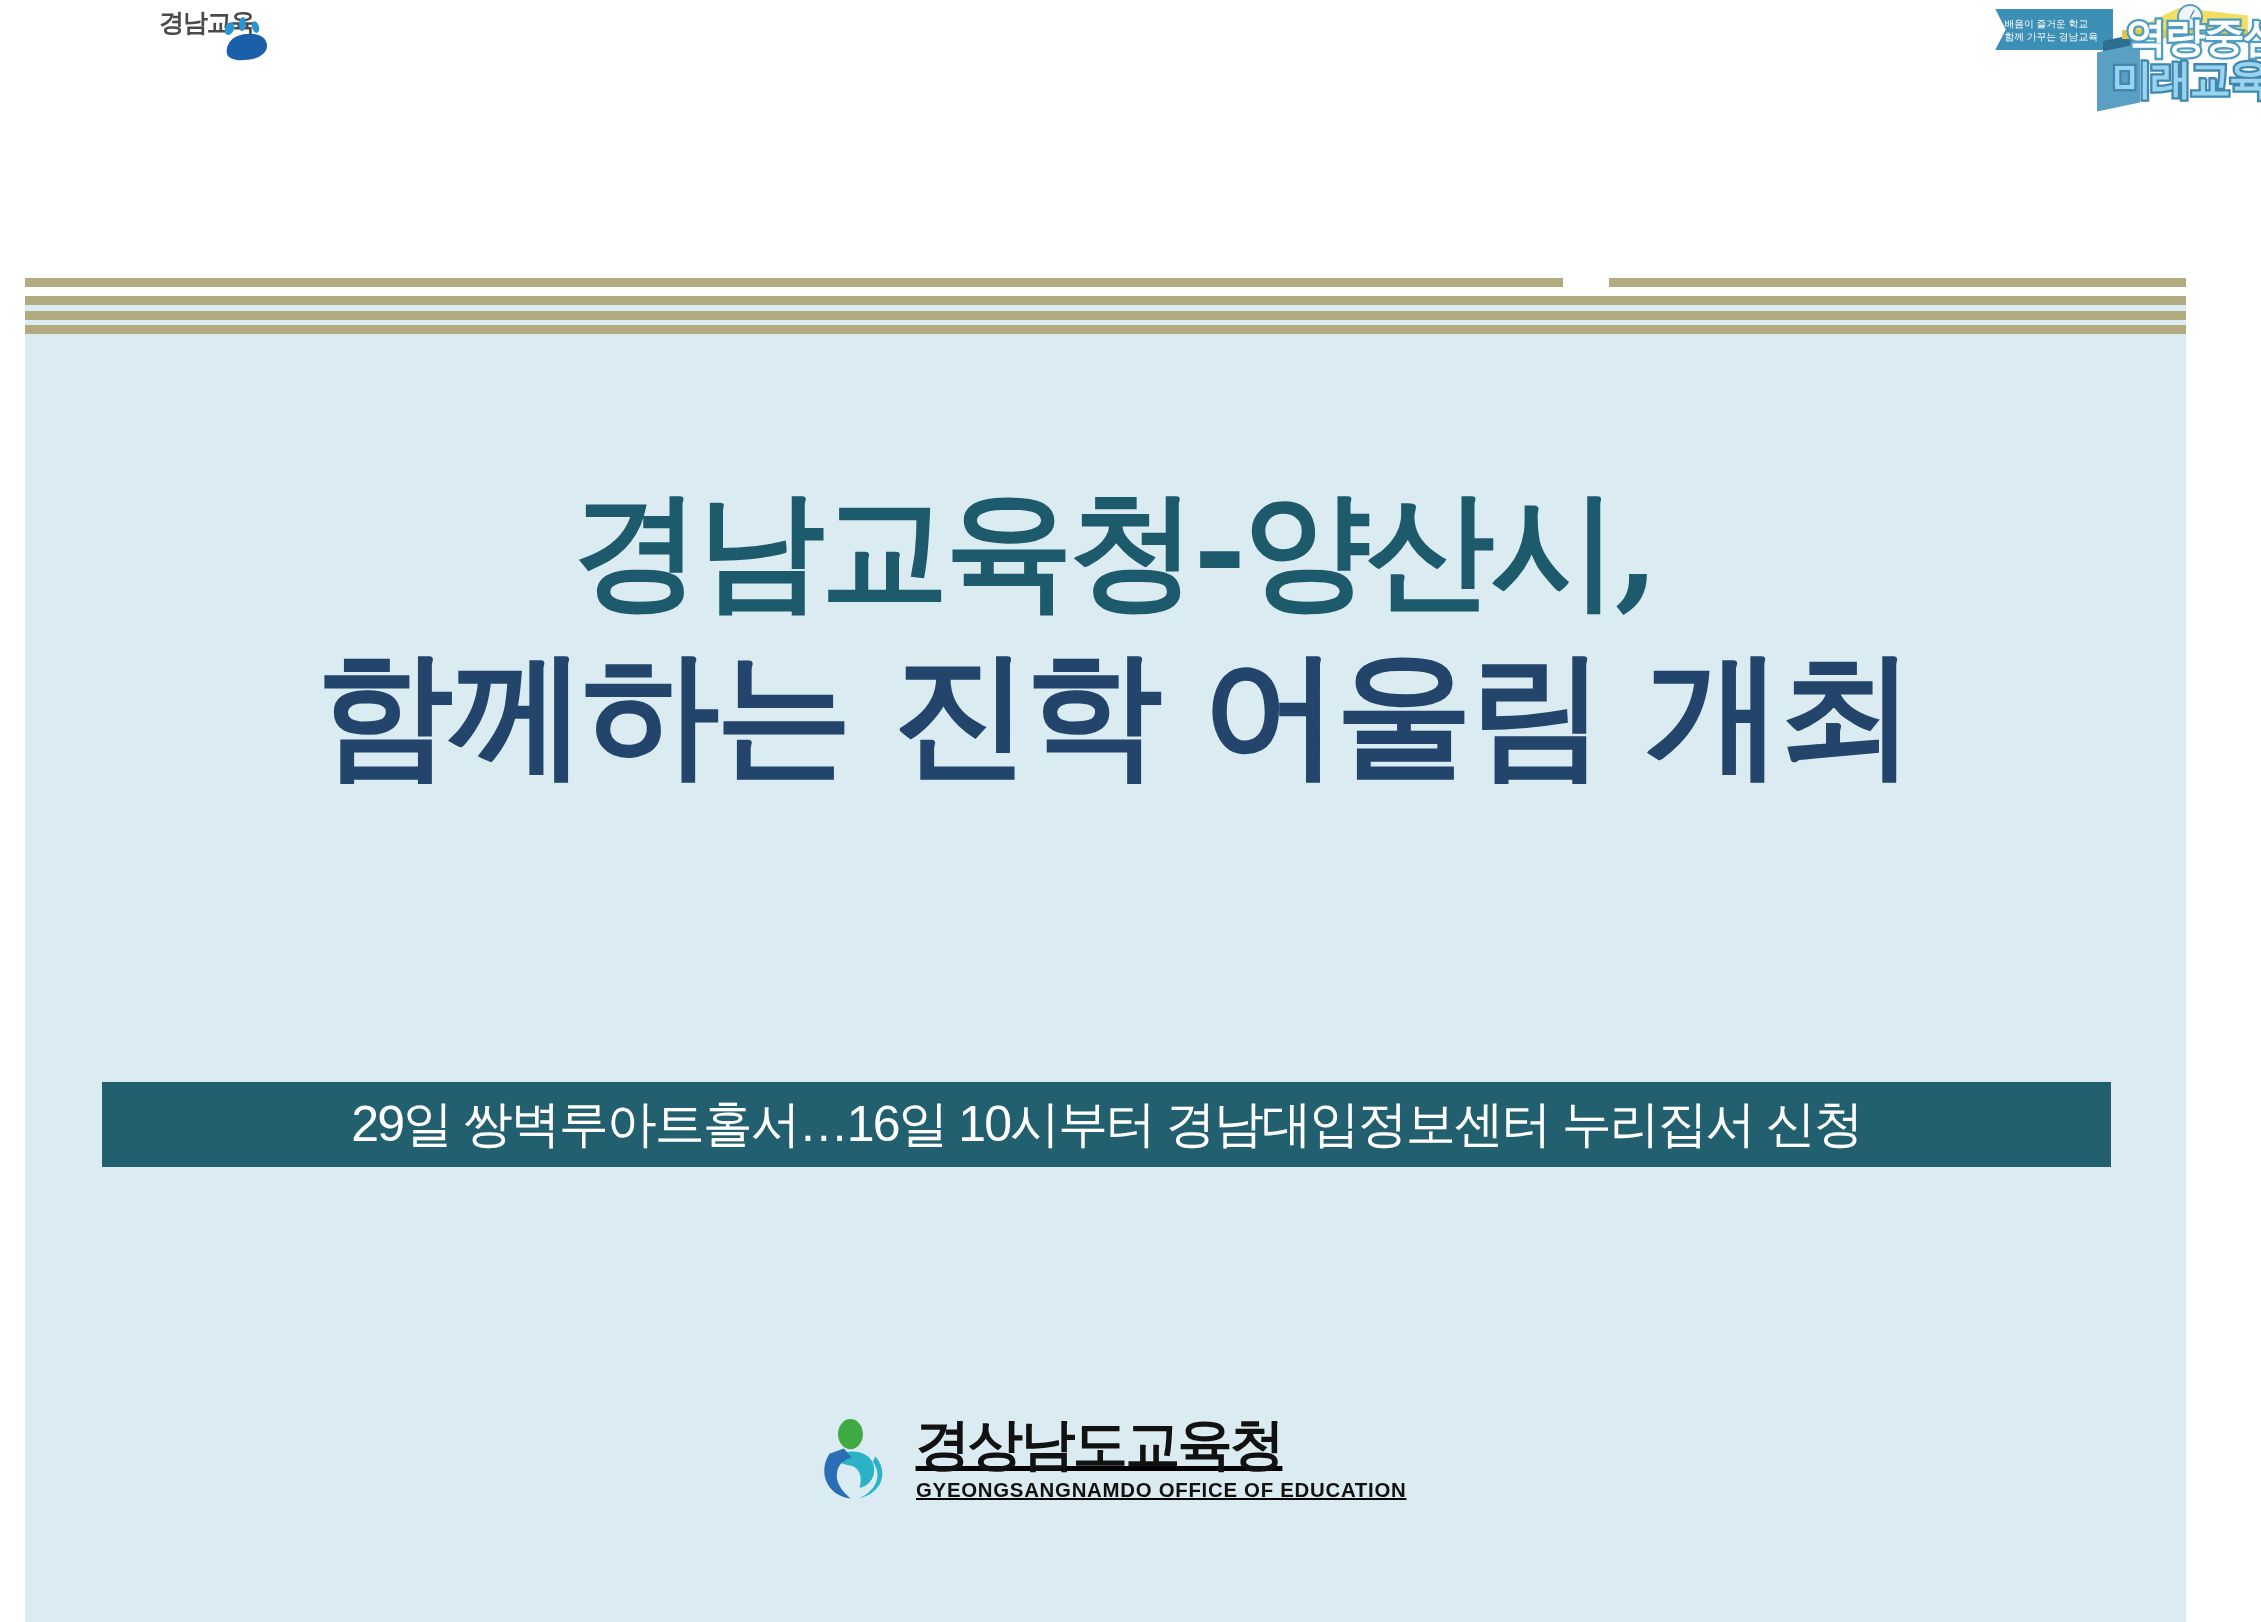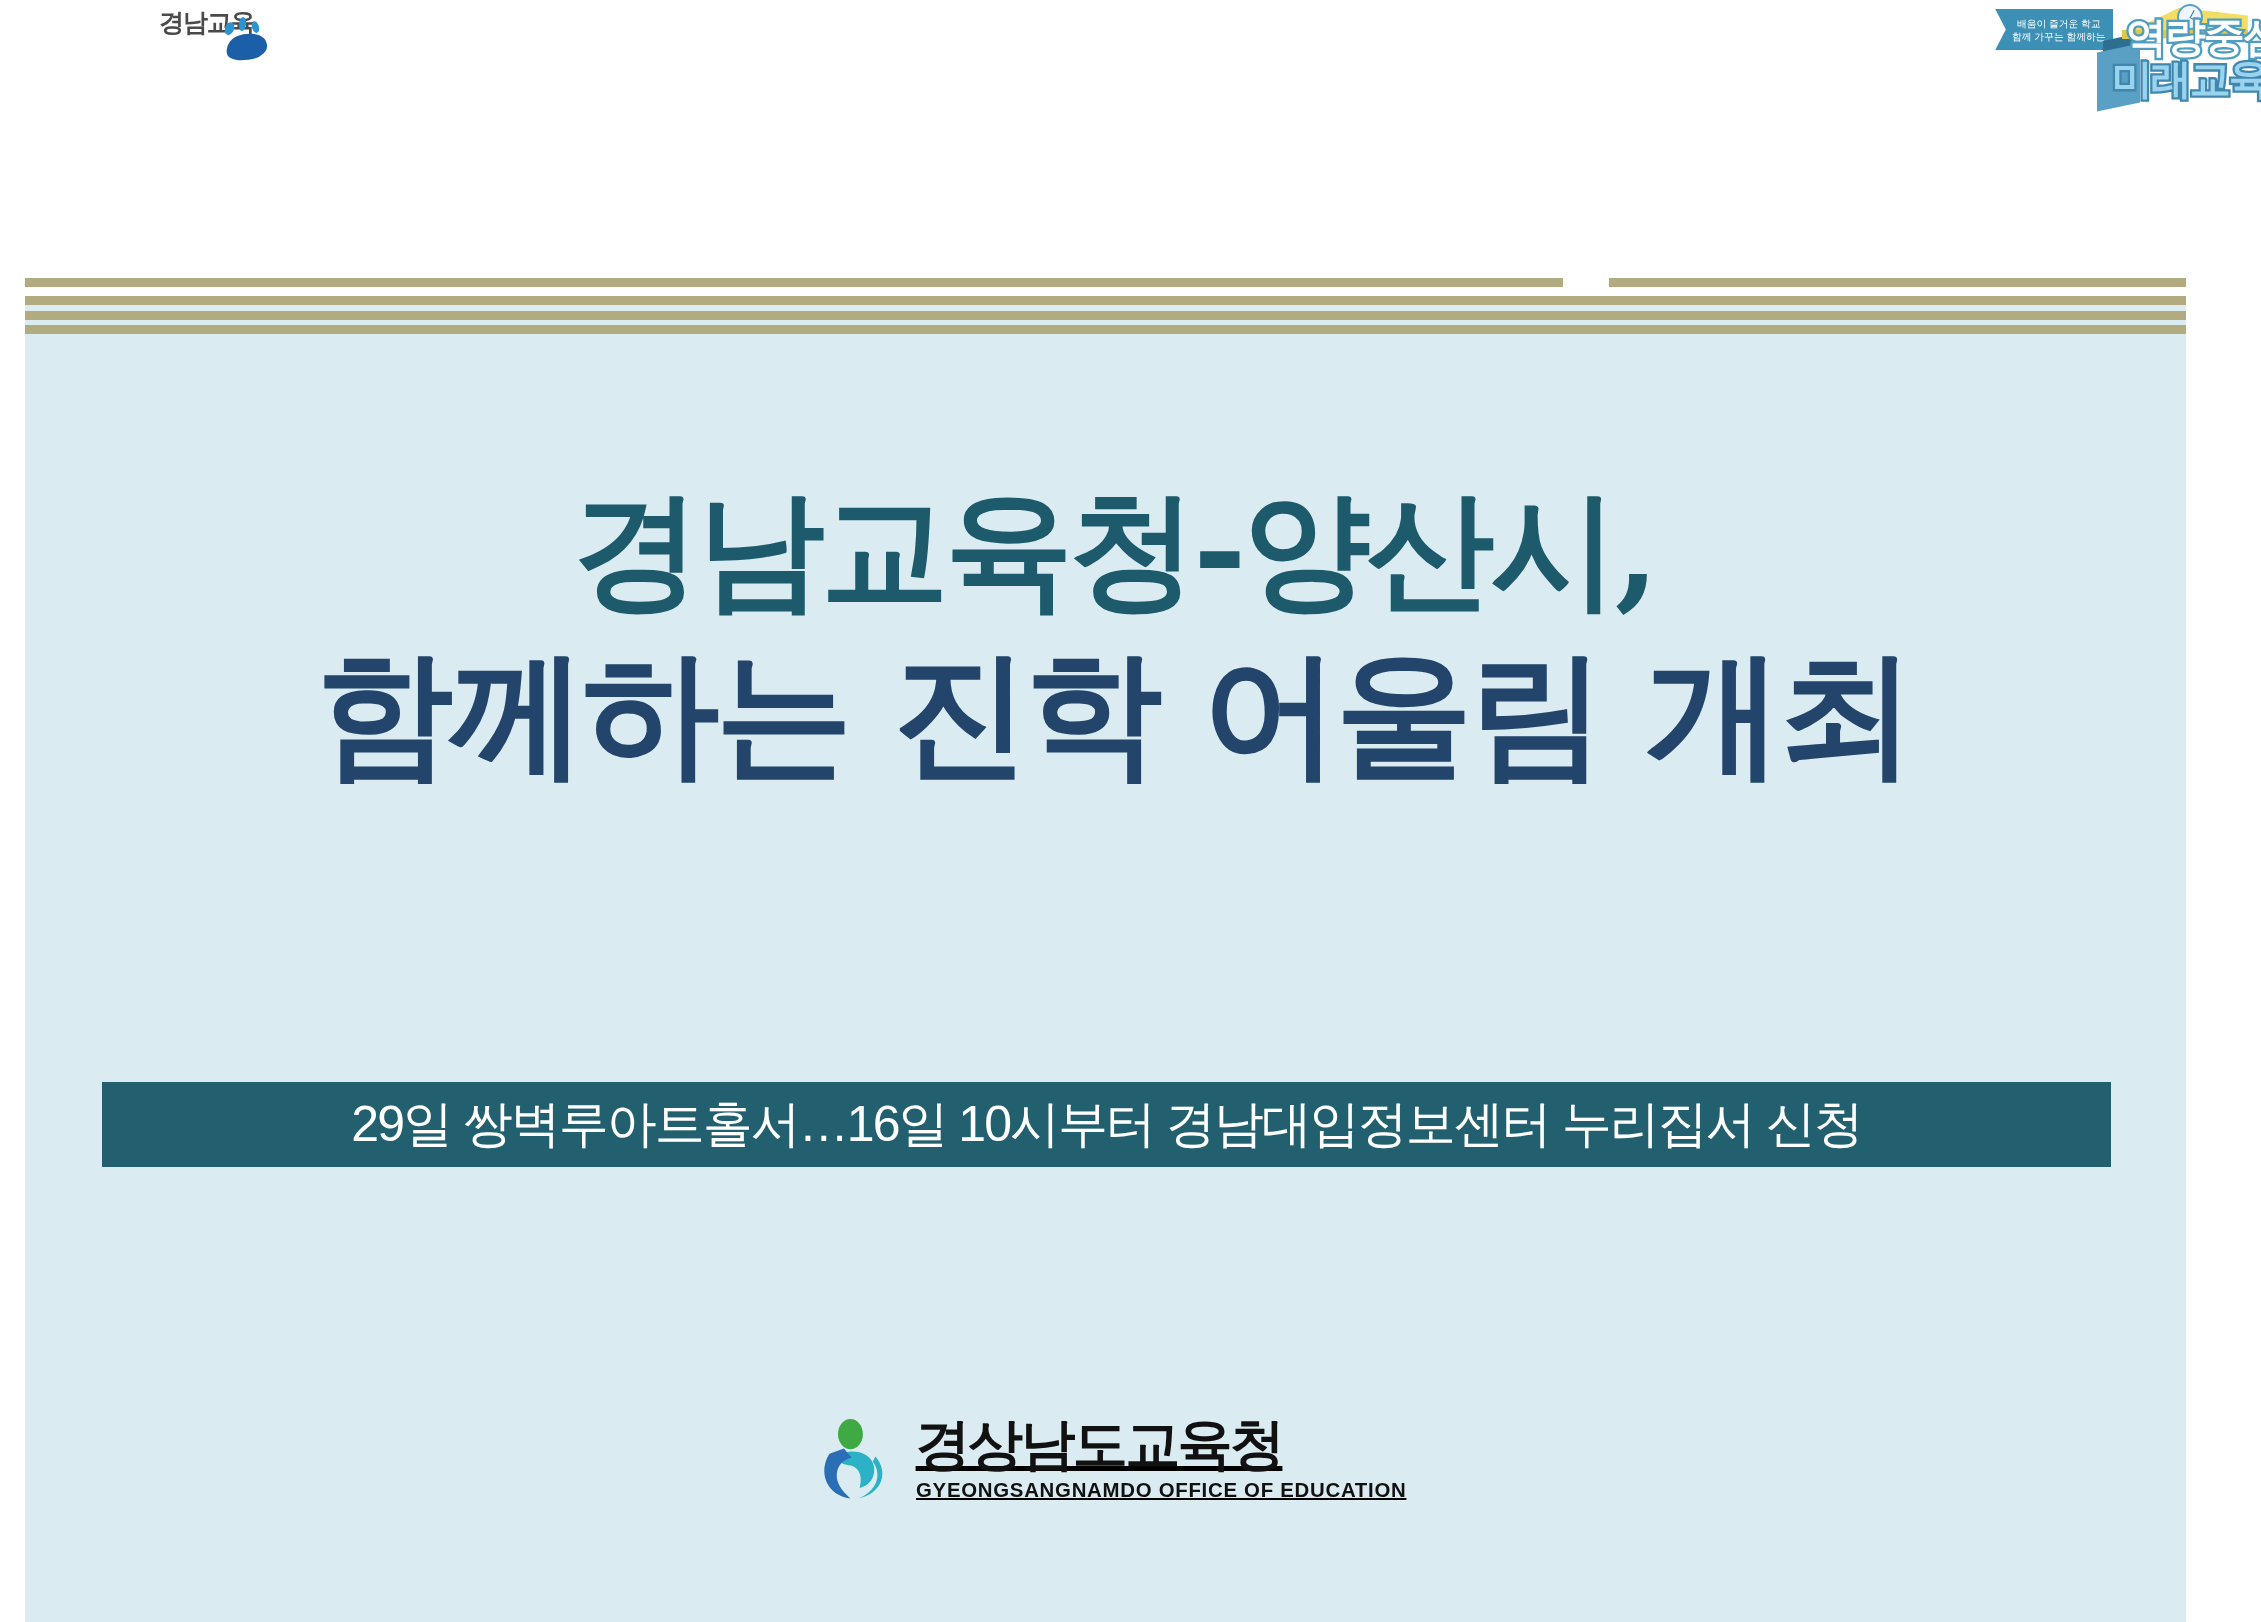--- a/index.html
+++ b/index.html
@@ -95,21 +95,20 @@
     top: 6.5px;
     width: 118px;
     height: 41px;
     background: #3d90b5;
     clip-path: polygon(0 0, 100% 0, 100% 100%, 0 100%, 9% 50%);
   }
   .flag .flag-line {
     color: #ffffff;
     font-size: 9.8px;
     letter-spacing: 0px;
-    text-align: center;
     line-height: 1.35;
     padding-left: 9.2px;
   }
   .flag .flag-line:first-child { padding-top: 7.9px; }
   .flagpole {
     position: absolute;
     left: 128px;
     top: 10.5px;
     width: 3.3px;
     height: 72px;
@@ -343,21 +342,21 @@
       <span class="d1"></span>
       <span class="d2"></span>
       <span class="d3"></span>
     </div>
   </div>
 
   <div class="brand-right">
     <div class="flagpole"></div>
     <div class="flag">
       <div class="flag-line">배움이 즐거운 학교</div>
-      <div class="flag-line">함께 가꾸는 함께하는</div>
+      <div class="flag-line">함께 가꾸는 경남교육</div>
     </div>
     <div class="book-block2"></div>
     <div class="roof"></div>
     <div class="roof-shade"></div>
     <div class="book-block"></div>
     <div class="clock"></div>
     <div class="logo-line logo-line-1">역량중심</div>
     <div class="logo-line logo-line-2">미래교육</div>
   </div>
 </div>

